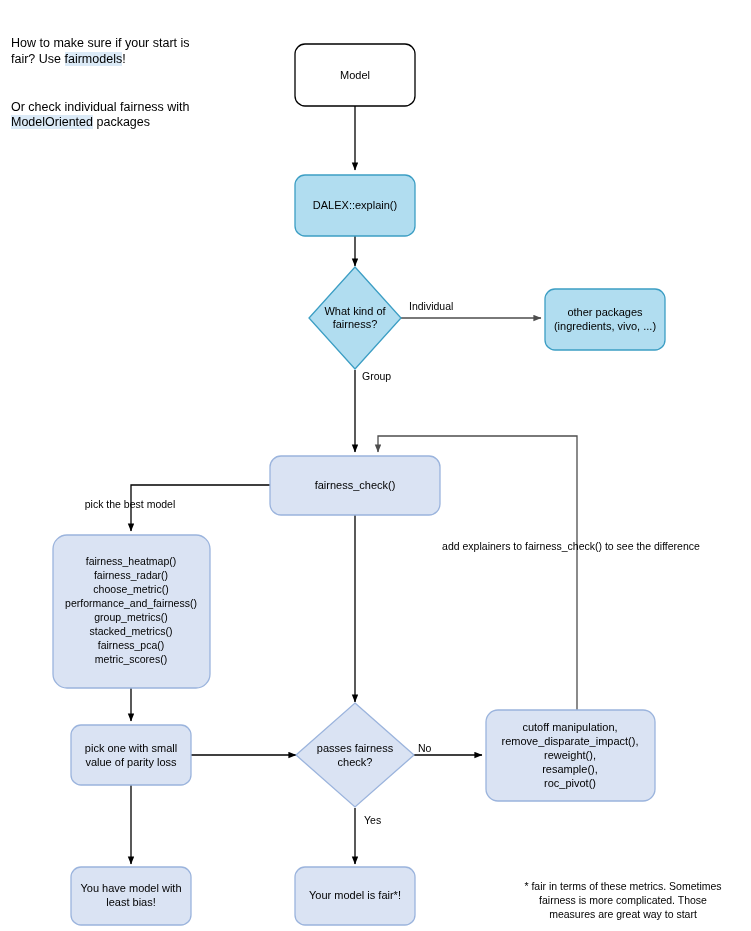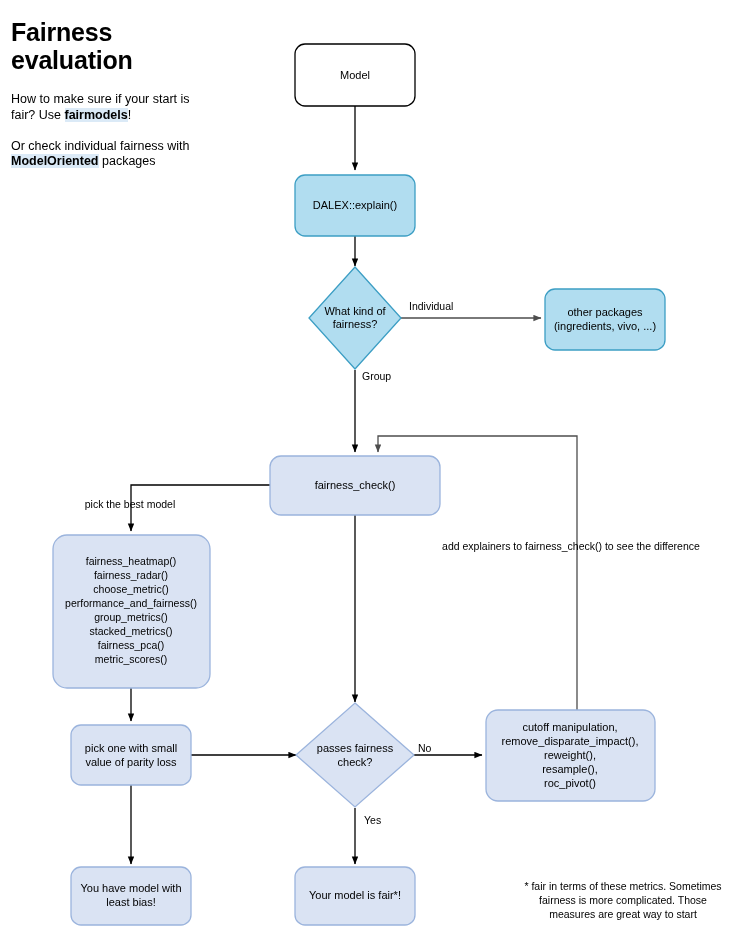--- a/index.html
+++ b/index.html
@@ -27,24 +27,24 @@
     line-height: 1.12;
     font-weight: bold;
     letter-spacing: -0.2px;
   }
   #intro p {
     margin: 0;
     font-size: 12.5px;
     line-height: 1.26;
   }
   #intro .p1 { margin-top: 18px; }
-  #intro .p2 { margin-top: 15px; }
+  #intro .p2 { margin-top: 32px; }
   .hl {
     background: #dbeaf7;
-    font-weight: bold;
+    font-weight: normal;
   }
   svg.flow {
     position: absolute;
     left: 0;
     top: 0;
     width: 751px;
     height: 931px;
   }
   .nodeshape {
     stroke-width: 1.3px;
@@ -79,21 +79,20 @@
     fill: none;
   }
   path.edge.grey, line.edge.grey {
     stroke: #4d4d4d;
   }
 </style>
 </head>
 <body>
 
 <div id="intro">
-  <h1>Fairness evaluation</h1>
   <p class="p1"><span>How to make sure if your start is fair? Use </span><span class="hl">fairmodels</span><span>!</span></p>
   <p class="p2"><span>Or check individual fairness with </span><span class="hl">ModelOriented</span><span> packages</span></p>
 </div>
 
 <svg class="flow" viewBox="0 0 751 931">
   <defs>
     <marker id="arrowBlack" markerWidth="9" markerHeight="9" refX="7.6" refY="3.2" orient="auto" markerUnits="userSpaceOnUse">
       <path d="M0,0 L8,3.2 L0,6.4 z" fill="#000000"></path>
     </marker>
     <marker id="arrowGrey" markerWidth="9" markerHeight="9" refX="7.6" refY="3.2" orient="auto" markerUnits="userSpaceOnUse">

